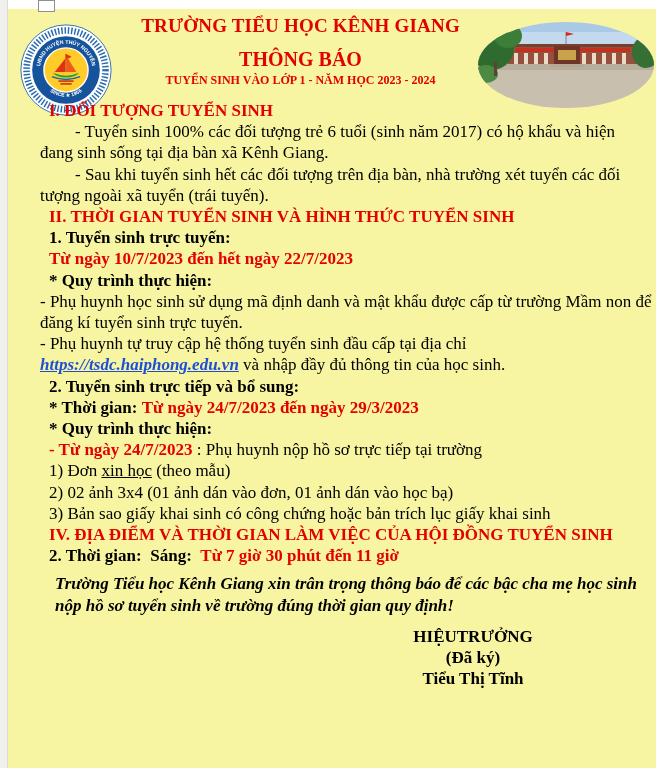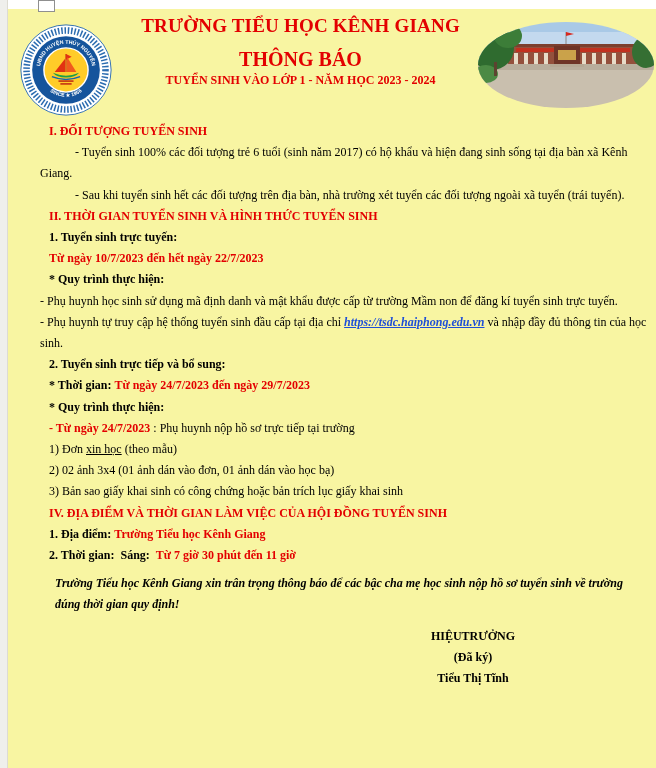--- a/index.html
+++ b/index.html
@@ -29,22 +29,22 @@
   .titles{
     position:absolute;left:110px;top:6px;width:365px;text-align:center;color:#e30000;
     font-weight:bold;
   }
   .school-name{font-size:19px;letter-spacing:.2px;}
   .notice-title{font-size:20px;margin-top:11px;}
   .notice-subtitle{font-size:12px;margin-top:2px;white-space:nowrap;}
   .photo{position:absolute;left:470px;top:13px;width:176px;height:86px;}
   
   .doc{
-    position:absolute;left:32px;top:112px;width:612px;
-    font-size:12px;line-height:21.2px;
+    position:absolute;left:32px;top:91px;width:612px;
+    font-size:17px;line-height:21.2px;
   }
   .doc p{margin:0;}
   .h{color:#e30000;font-weight:bold;padding-left:9px;}
   .pad{padding-left:9px;}
   .ind{text-indent:35px;}
   .b{font-weight:bold;}
   .rb{color:#e30000;font-weight:bold;}
   .link{color:#1d4ed8;font-weight:bold;font-style:italic;text-decoration:underline;cursor:pointer;}
   .u{text-decoration:underline;}
   .afternoon{padding-left:86px;}
@@ -147,30 +147,29 @@
     <p class="ind">- Tuyển sinh 100% các đối tượng trẻ 6 tuổi (sinh năm 2017) có hộ khẩu và hiện đang sinh sống tại địa bàn xã Kênh Giang.</p>
     <p class="ind">- Sau khi tuyển sinh hết các đối tượng trên địa bàn, nhà trường xét tuyển các đối tượng ngoài xã tuyển (trái tuyến).</p>
 
     <div class="h">II. THỜI GIAN TUYỂN SINH VÀ HÌNH THỨC TUYỂN SINH</div>
     <div class="b pad">1. Tuyển sinh trực tuyến:</div>
     <div class="rb pad">Từ ngày 10/7/2023 đến hết ngày 22/7/2023</div>
     <div class="b pad">* Quy trình thực hiện:</div>
     <p>- Phụ huynh học sinh sử dụng mã định danh và mật khẩu được cấp từ trường Mầm non để đăng kí tuyển sinh trực tuyến.</p>
     <p><span>- Phụ huynh tự truy cập hệ thống tuyển sinh đầu cấp tại địa chỉ </span><a class="link">https://tsdc.haiphong.edu.vn</a><span> và nhập đầy đủ thông tin của học sinh.</span></p>
     <div class="b pad">2. Tuyển sinh trực tiếp và bổ sung:</div>
-    <div class="pad"><span class="b">* Thời gian:</span> <span class="rb">Từ ngày 24/7/2023 đến ngày 29/7/2023</span></div>
+    <div class="pad"><span class="b">* Thời gian:</span> <span class="rb">Từ ngày 24/7/2023 đến ngày 29/3/2023</span></div>
     <div class="b pad">* Quy trình thực hiện:</div>
     <div class="pad"><span class="rb">- Từ ngày 24/7/2023</span><span> : Phụ huynh nộp hồ sơ trực tiếp tại trường</span></div>
 
     <div class="pad"><span>1)  Đơn </span><span class="u">xin học</span><span> (theo mẫu)</span></div>
     <div class="pad">2)  02 ảnh 3x4 (01 ảnh dán vào đơn, 01 ảnh dán vào học bạ)</div>
     <div class="pad">3)  Bản sao giấy khai sinh có công chứng hoặc bản trích lục giấy khai sinh</div>
 
     <div class="h">IV. ĐỊA ĐIỂM VÀ THỜI GIAN LÀM VIỆC CỦA HỘI ĐỒNG TUYỂN SINH</div>
-    <div class="pad"><span class="b">1. Địa điểm:</span> <span class="rb">Trường Tiểu học Kênh Giang</span></div>
     <div class="pad"><span class="b">2. Thời gian:</span>&nbsp; <span class="b">Sáng:</span>&nbsp; <span class="rb">Từ 7 giờ 30 phút đến 11 giờ</span></div>
 
     <p class="closing">Trường Tiểu học Kênh Giang xin trân trọng thông báo để các bậc cha mẹ học sinh nộp hồ sơ tuyển sinh về trường đúng thời gian quy định!</p>
 
     <div class="sig">
       <div>HIỆUTRƯỞNG</div>
       <div>(Đã ký)</div>
       <div>Tiểu Thị Tĩnh</div>
     </div>
   </div>

